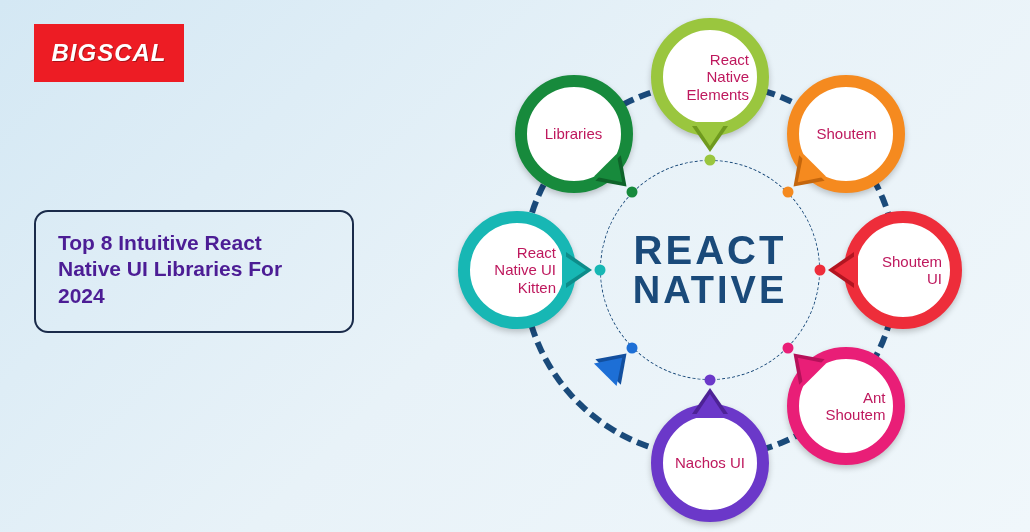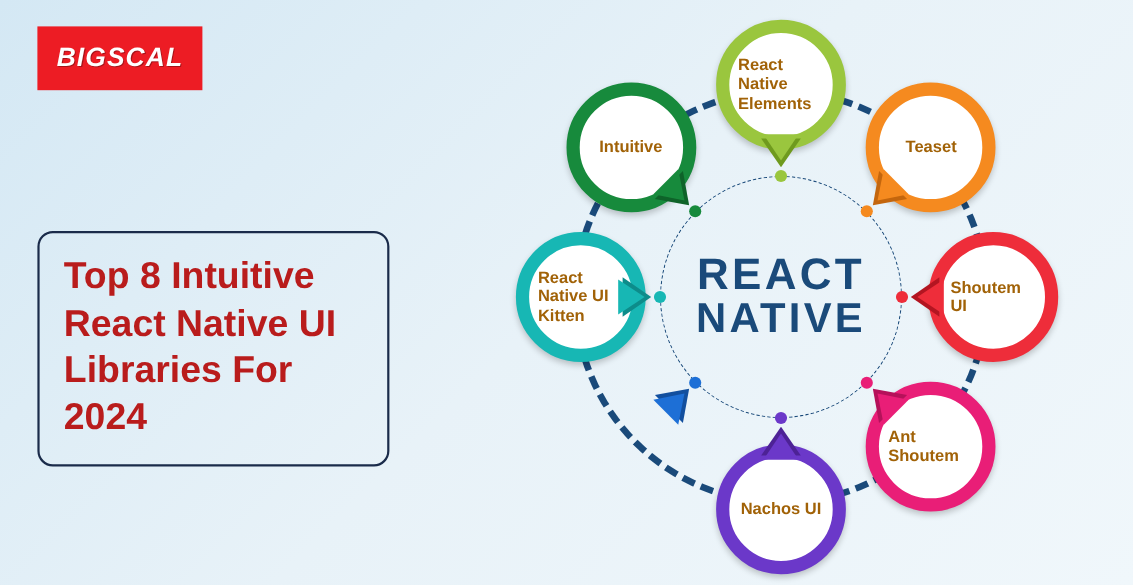--- a/index.html
+++ b/index.html
@@ -38,24 +38,24 @@
     position: absolute;
     left: 34px;
     top: 210px;
     width: 320px;
     border: 2px solid #1a2b4a;
     border-radius: 14px;
     padding: 18px 22px 22px;
     background: transparent;
   }
   .title-text {
-    font-size: 34px;
+    font-size: 21px;
     font-weight: 900;
     line-height: 1.25;
-    color: #b91c1c;
+    color: #4c1d95;
   }
 
   
   .diagram {
     position: absolute;
     left: 430px;
     top: -10px;
     width: 560px;
     height: 560px;
   }
@@ -109,25 +109,25 @@
   
   .node {
     position: absolute;
     width: 118px;
     height: 118px;
     border-radius: 50%;
     background: #fff;
     display: flex;
     align-items: center;
     justify-content: center;
-    text-align: left;
-    font-weight: 700;
+    text-align: right;
+    font-weight: 400;
     font-size: 15px;
     line-height: 1.15;
-    color: #a16207;
+    color: #be185d;
     transform: translate(-50%, -50%);
     padding: 8px;
     box-shadow: 0 3px 6px rgba(0,0,0,.22);
     border-width: 12px;
     border-style: solid;
   }
 </style>
 </head>
 <body>
 
@@ -148,21 +148,21 @@
   </div>
 <div class="node" style="left: 280px; top: 87px; border-color: rgb(154, 198, 62);">
       <span>React Native Elements</span>
     </div>
     <div style="position: absolute; left: 280px; top: 150px; transform: translate(-50%, -50%) rotate(360deg);">
       <div style="width: 0px; height: 0px; border-left: 18px solid transparent; border-right: 18px solid transparent; border-top: 26px solid rgb(111, 154, 30); position: absolute; left: -18px; top: -14px;"></div>
       <div style="width: 0px; height: 0px; border-left: 16px solid transparent; border-right: 16px solid transparent; border-top: 24px solid rgb(154, 198, 62); position: absolute; left: -16px; top: -18px;"></div>
     </div>
     <div class="ring-dot" style="left: 280px; top: 170px; background: rgb(154, 198, 62);"></div>
     <div class="node" style="left: 416.472px; top: 143.528px; border-color: rgb(245, 138, 31);">
-      <span>Teaset</span>
+      <span>Shoutem</span>
     </div>
     <div style="position: absolute; left: 371.924px; top: 188.076px; transform: translate(-50%, -50%) rotate(405deg);">
       <div style="width: 0px; height: 0px; border-left: 18px solid transparent; border-right: 18px solid transparent; border-top: 26px solid rgb(196, 102, 13); position: absolute; left: -18px; top: -14px;"></div>
       <div style="width: 0px; height: 0px; border-left: 16px solid transparent; border-right: 16px solid transparent; border-top: 24px solid rgb(245, 138, 31); position: absolute; left: -16px; top: -18px;"></div>
     </div>
     <div class="ring-dot" style="left: 357.782px; top: 202.218px; background: rgb(245, 138, 31);"></div>
     <div class="node" style="left: 473px; top: 280px; border-color: rgb(238, 45, 58);">
       <span>Shoutem UI</span>
     </div>
     <div style="position: absolute; left: 410px; top: 280px; transform: translate(-50%, -50%) rotate(90deg);">
@@ -184,29 +184,29 @@
     <div style="position: absolute; left: 280px; top: 410px; transform: translate(-50%, -50%) rotate(180deg);">
       <div style="width: 0px; height: 0px; border-left: 18px solid transparent; border-right: 18px solid transparent; border-top: 26px solid rgb(77, 34, 150); position: absolute; left: -18px; top: -14px;"></div>
       <div style="width: 0px; height: 0px; border-left: 16px solid transparent; border-right: 16px solid transparent; border-top: 24px solid rgb(107, 56, 201); position: absolute; left: -16px; top: -18px;"></div>
     </div>
     <div class="ring-dot" style="left: 280px; top: 390px; background: rgb(107, 56, 201);"></div>
     <div style="position: absolute; left: 188.076px; top: 371.924px; transform: translate(-50%, -50%) rotate(225deg);">
       <div style="width: 0px; height: 0px; border-left: 18px solid transparent; border-right: 18px solid transparent; border-top: 26px solid rgb(18, 79, 158); position: absolute; left: -18px; top: -14px;"></div>
       <div style="width: 0px; height: 0px; border-left: 16px solid transparent; border-right: 16px solid transparent; border-top: 24px solid rgb(29, 111, 214); position: absolute; left: -16px; top: -18px;"></div>
     </div>
     <div class="ring-dot" style="left: 202.218px; top: 357.782px; background: rgb(29, 111, 214);"></div>
-    <div class="node" style="left: 98px; top: 280px; border-color: rgb(23, 183, 180);">
+    <div class="node" style="left: 87px; top: 280px; border-color: rgb(23, 183, 180);">
       <span>React Native UI Kitten</span>
     </div>
     <div style="position: absolute; left: 150px; top: 280px; transform: translate(-50%, -50%) rotate(270deg);">
       <div style="width: 0px; height: 0px; border-left: 18px solid transparent; border-right: 18px solid transparent; border-top: 26px solid rgb(13, 140, 138); position: absolute; left: -18px; top: -14px;"></div>
       <div style="width: 0px; height: 0px; border-left: 16px solid transparent; border-right: 16px solid transparent; border-top: 24px solid rgb(23, 183, 180); position: absolute; left: -16px; top: -18px;"></div>
     </div>
     <div class="ring-dot" style="left: 170px; top: 280px; background: rgb(23, 183, 180);"></div>
     <div class="node" style="left: 143.528px; top: 143.528px; border-color: rgb(23, 138, 60);">
-      <span>Intuitive</span>
+      <span>Libraries</span>
     </div>
     <div style="position: absolute; left: 188.076px; top: 188.076px; transform: translate(-50%, -50%) rotate(315deg);">
       <div style="width: 0px; height: 0px; border-left: 18px solid transparent; border-right: 18px solid transparent; border-top: 26px solid rgb(14, 99, 41); position: absolute; left: -18px; top: -14px;"></div>
       <div style="width: 0px; height: 0px; border-left: 16px solid transparent; border-right: 16px solid transparent; border-top: 24px solid rgb(23, 138, 60); position: absolute; left: -16px; top: -18px;"></div>
     </div>
     <div class="ring-dot" style="left: 202.218px; top: 202.218px; background: rgb(23, 138, 60);"></div>
   </div>
 
 </body></html>

